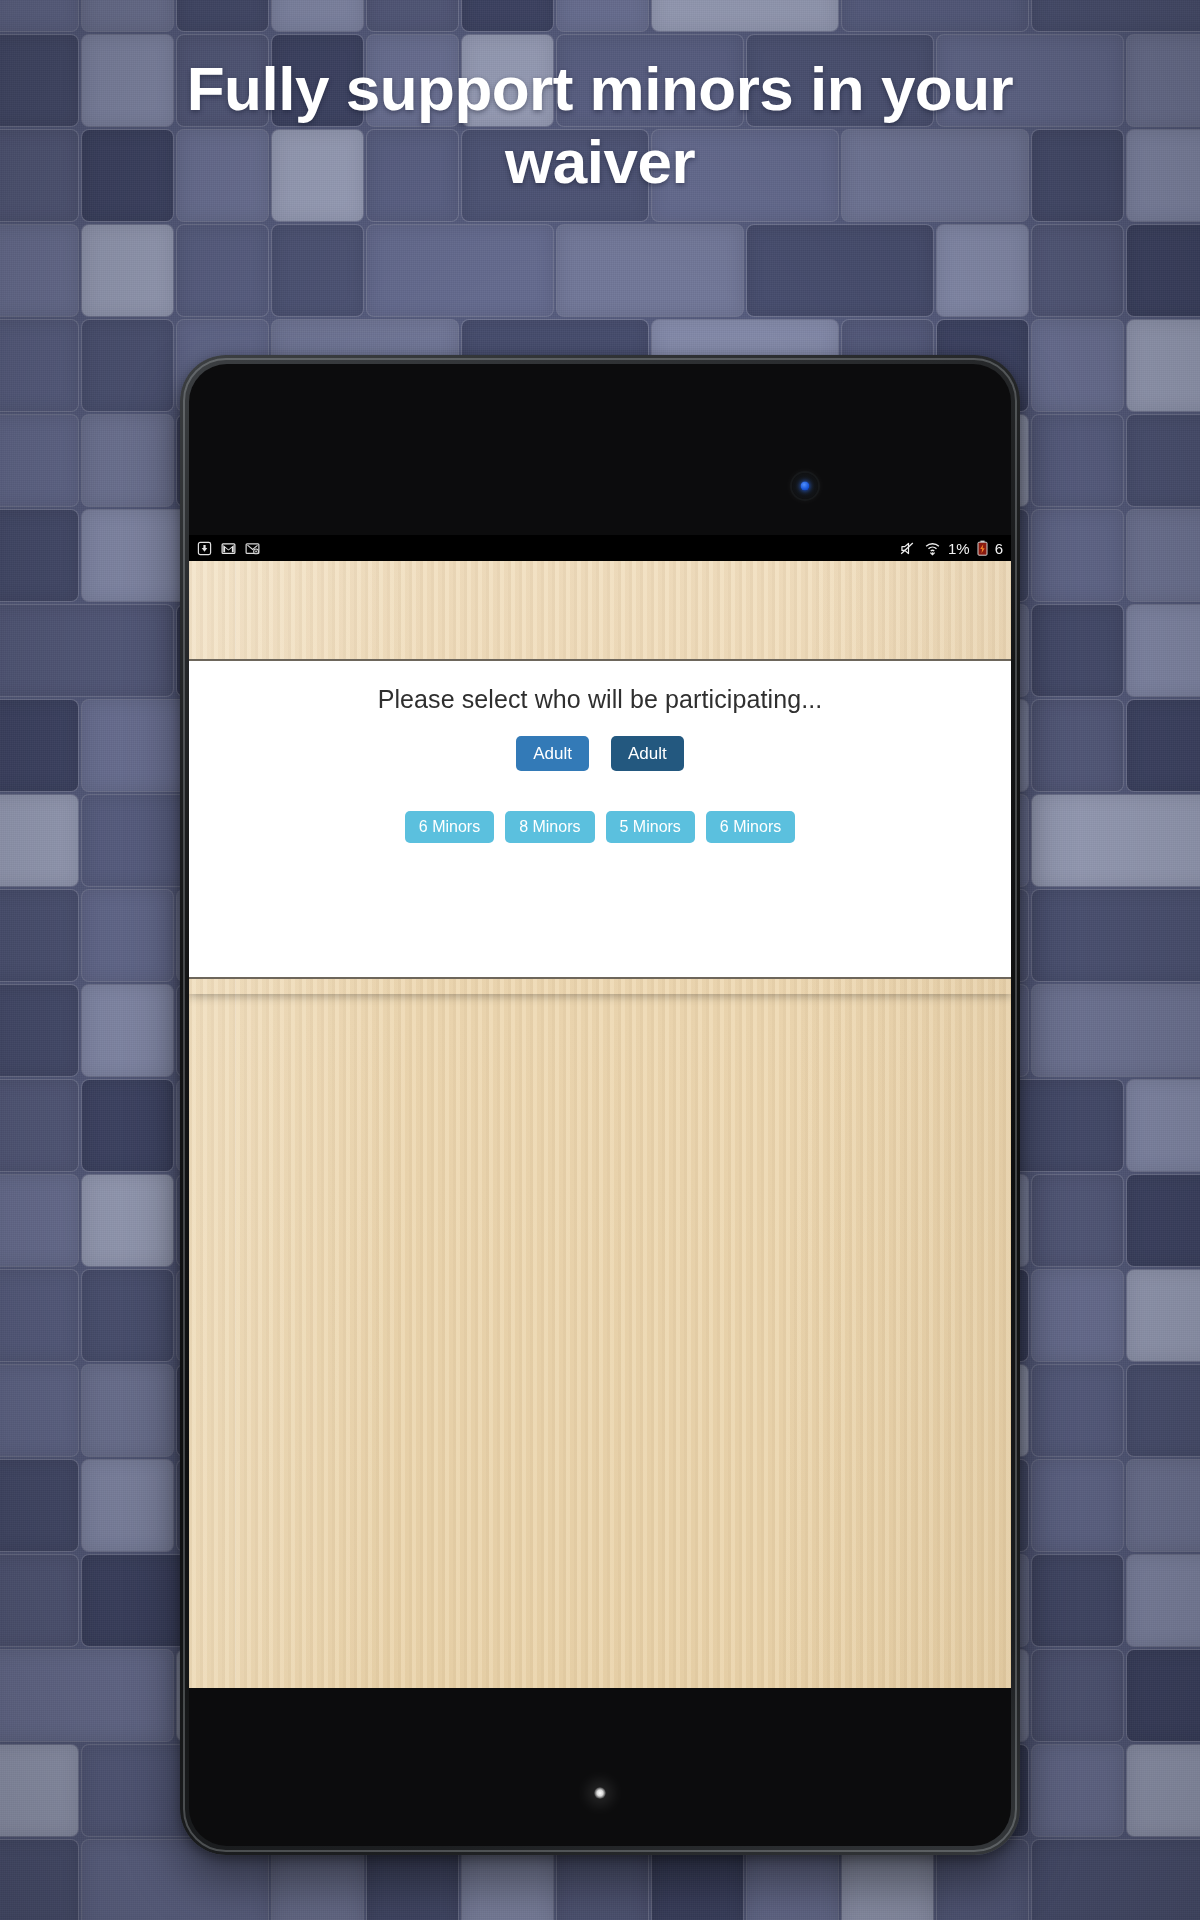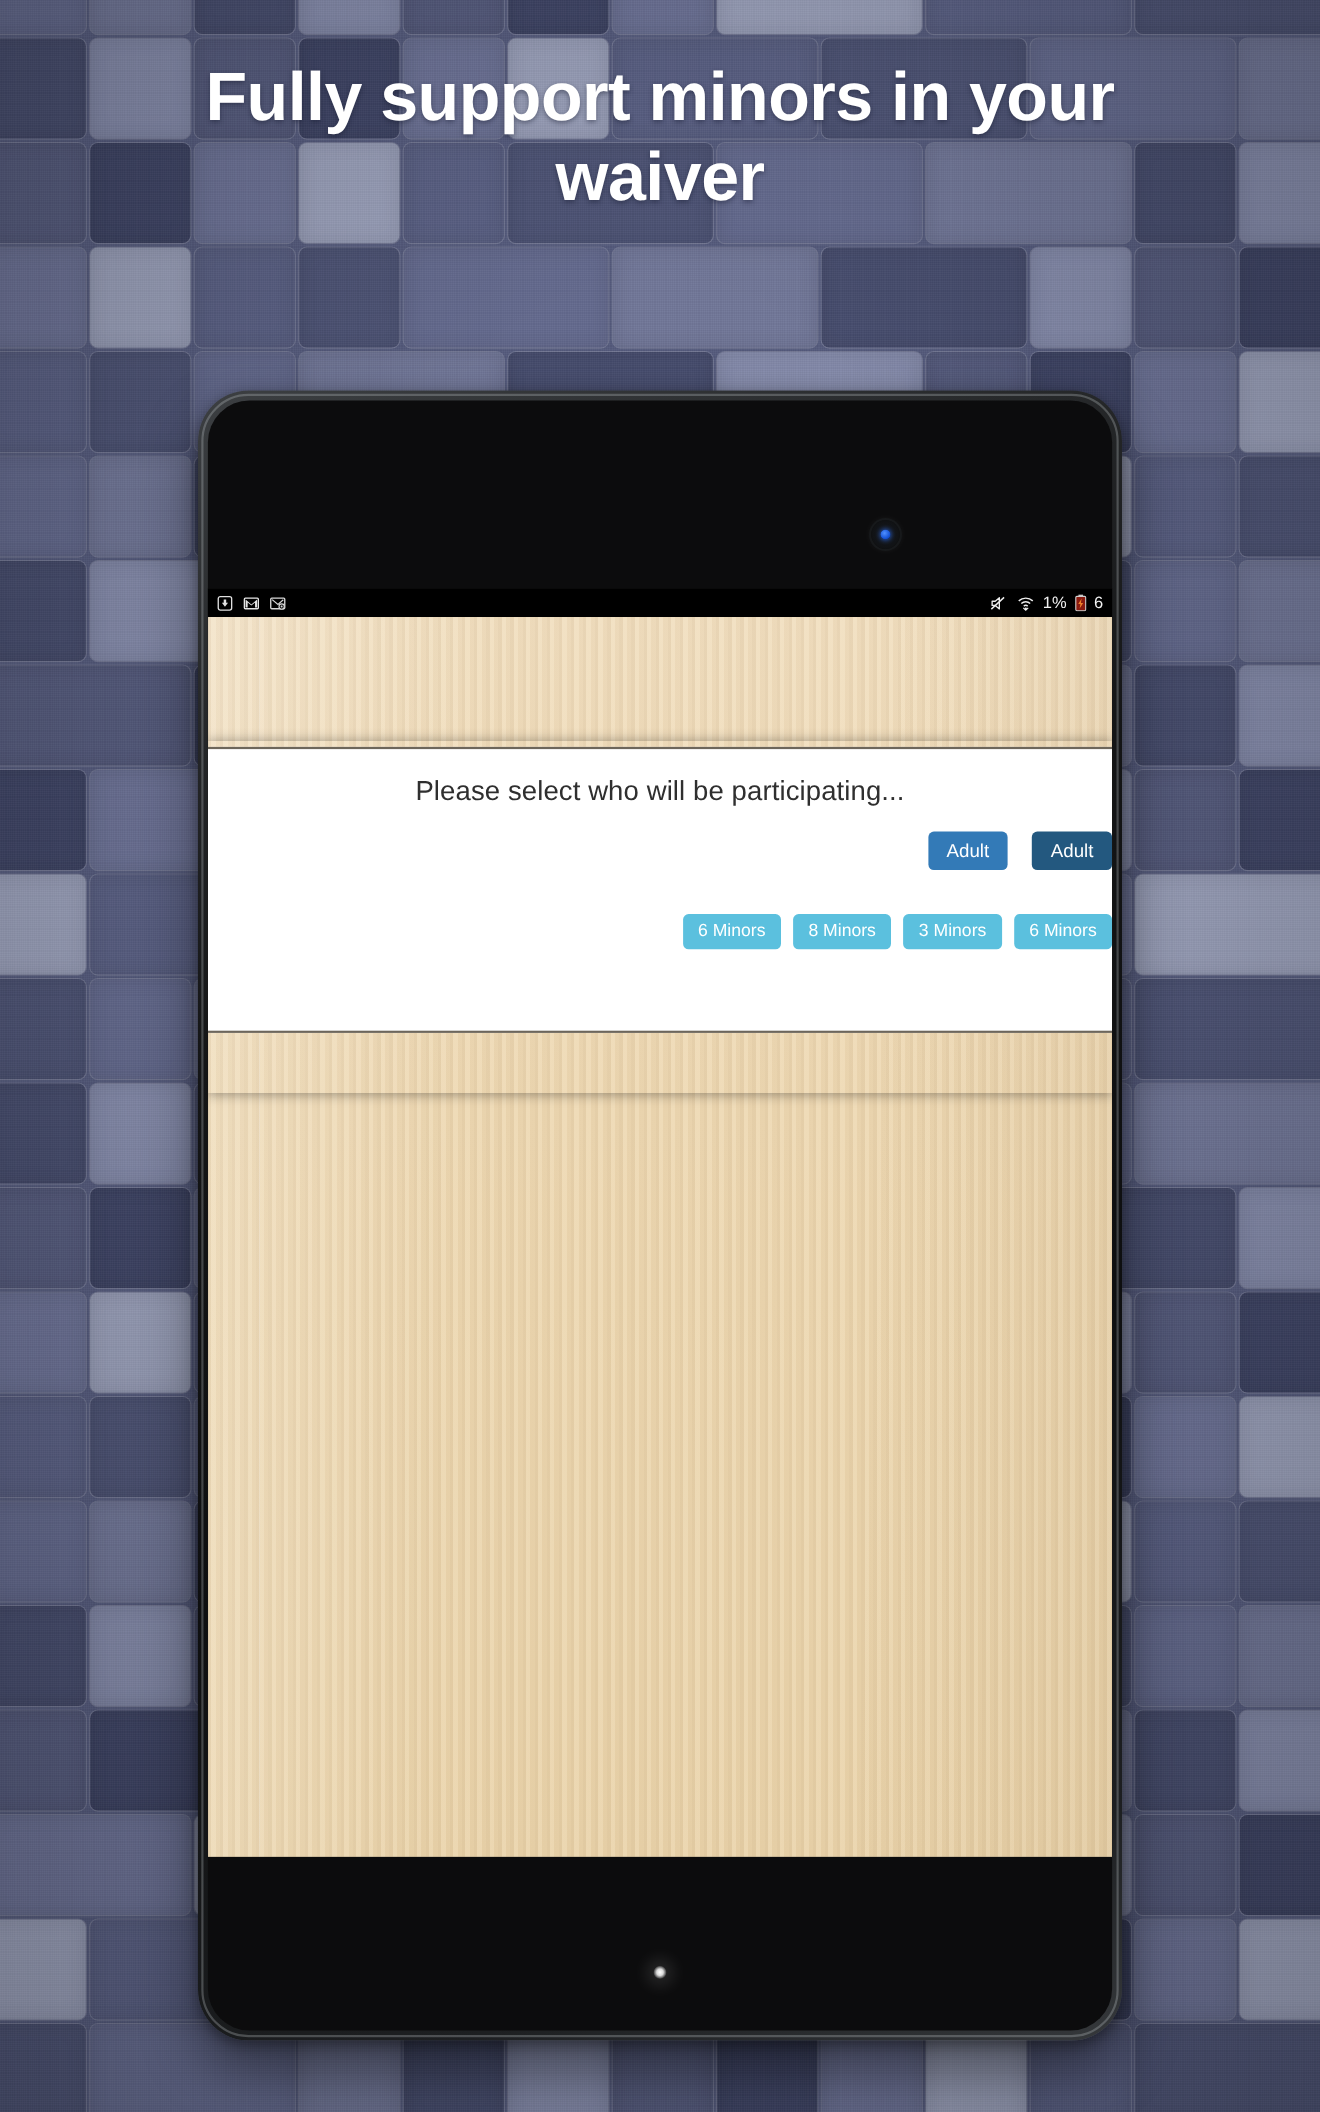--- a/index.html
+++ b/index.html
@@ -151,39 +151,39 @@
     position:absolute; inset:0;
     background:
       linear-gradient(92deg, rgba(255,255,255,0.18) 0%, rgba(255,255,255,0) 28%, rgba(255,255,255,0) 72%, rgba(140,110,70,0.07) 100%);
     pointer-events:none;
   }
 
   
   #dialog-panel{
     position:absolute;
     left:0; right:0;
-    top:118px;
-    height:260px;
+    top:98px;
+    height:320px;
     background:#ffffff;
     border-top:2px solid #6d665b;
     border-bottom:2px solid #6d665b;
     z-index:3;
     padding-top:24px;
   }
   #dialog-title{
     text-align:center;
     font-size:25px;
     color:#2f2f2f;
     font-weight:normal;
     letter-spacing:0.1px;
   }
 
   .btn-row{
     display:flex;
-    justify-content:flex-end;
+    justify-content:center;
     flex-wrap:wrap;
     gap:11px;
     margin-top:14px;
   }
   #primary-row{ margin-top:22px; gap:22px; }
   #minor-rows{ margin-top:40px; }
   #minor-rows .btn-row{ margin-top:10px; }
 
   .btn{
     border:none;
@@ -504,21 +504,21 @@
 
         <div class="btn-row" id="primary-row">
           <button class="btn btn-adult">Adult</button>
           <button class="btn btn-minors">Adult</button>
         </div>
 
         <div id="minor-rows">
           <div class="btn-row">
             <button class="btn btn-count">6 Minors</button>
             <button class="btn btn-count">8 Minors</button>
-            <button class="btn btn-count">3 Minors</button>
+            <button class="btn btn-count">5 Minors</button>
             <button class="btn btn-count">6 Minors</button>
           </div>
         </div>
 
       </div>
     </div>
   </div>
 
   <div id="home-led"></div>
 </div>

